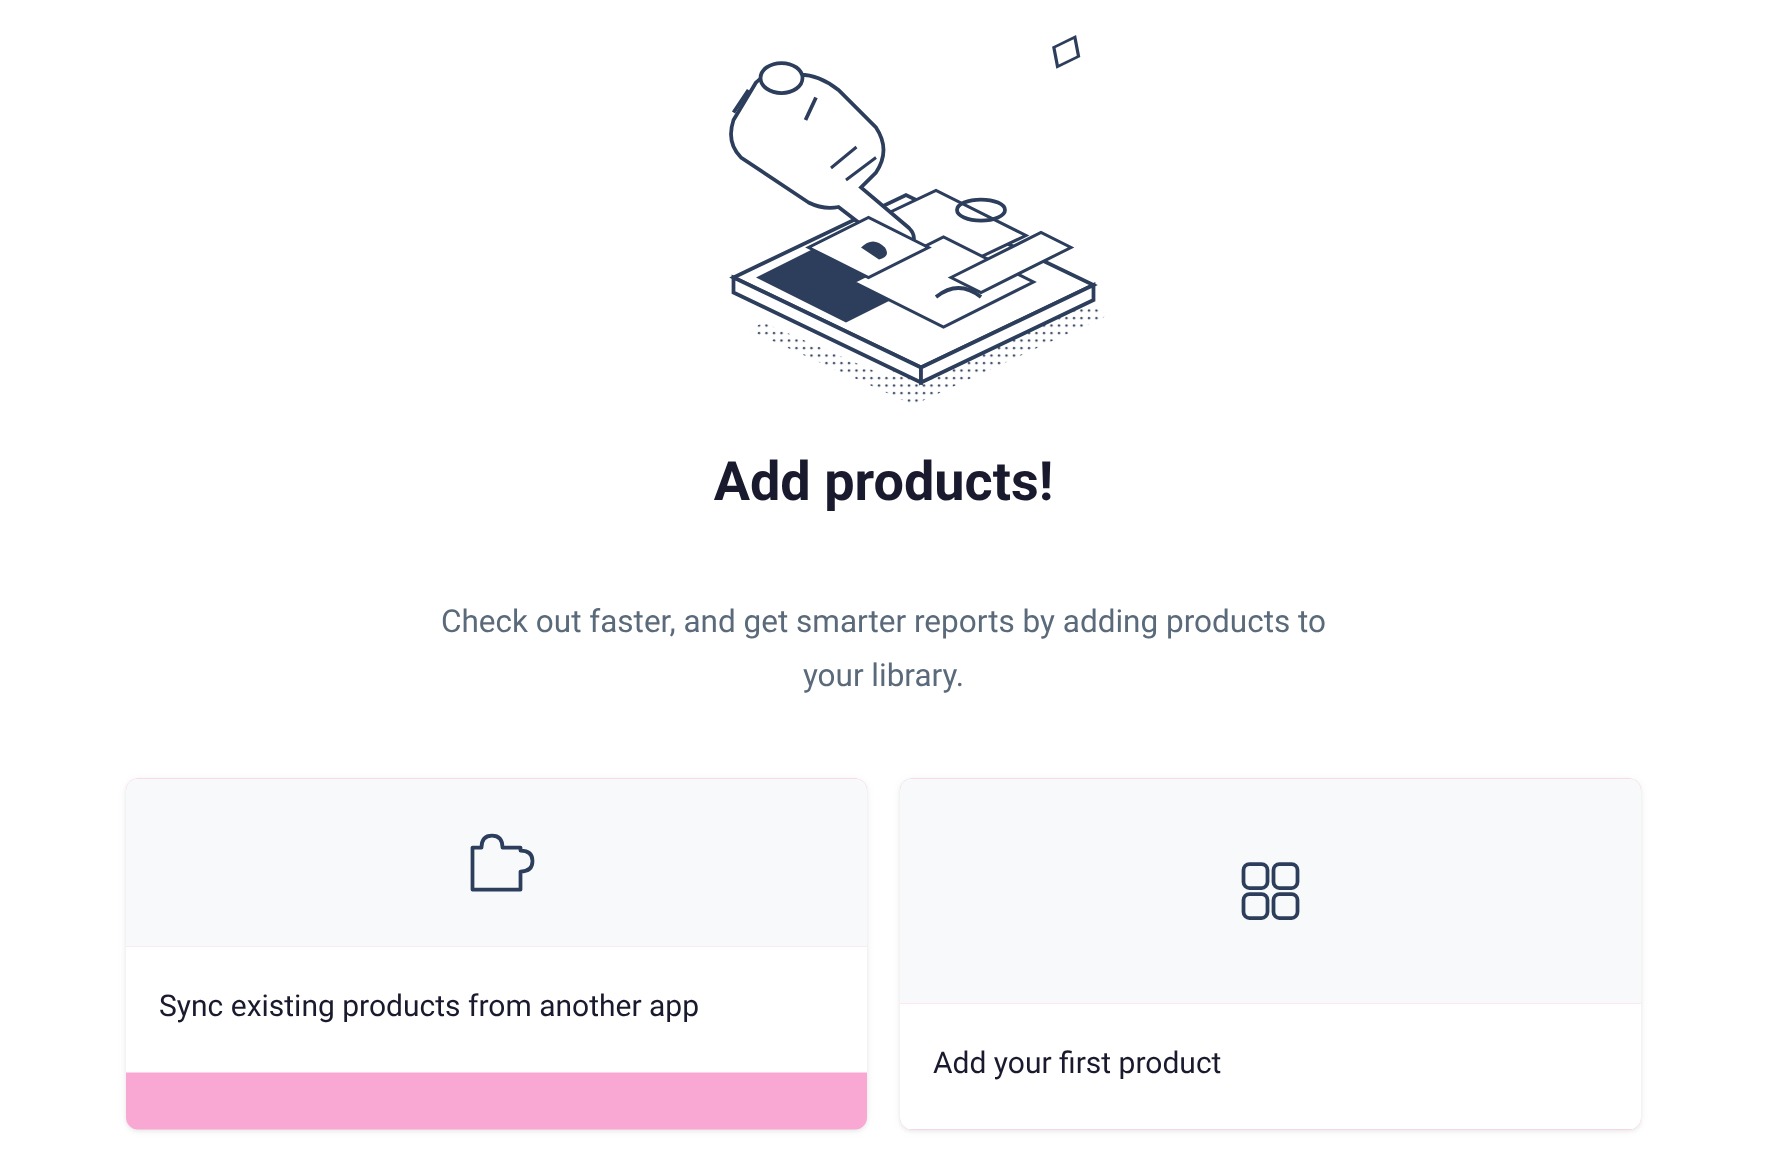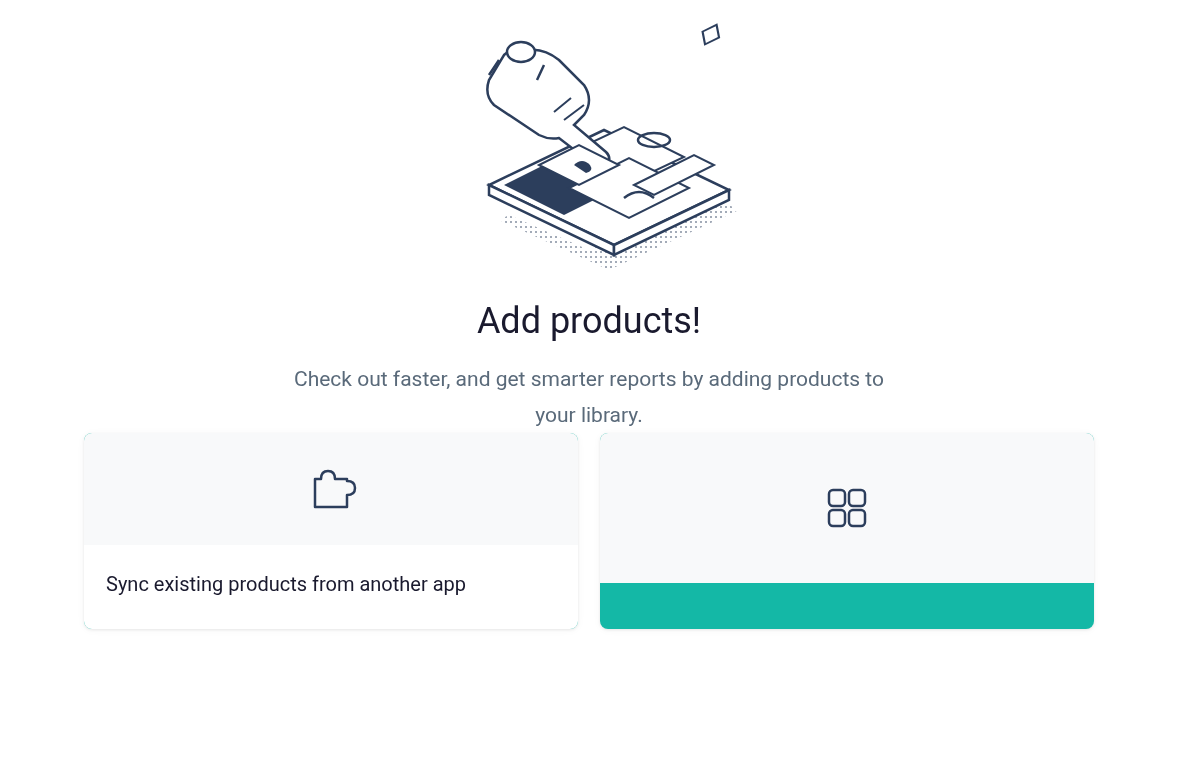--- a/index.html
+++ b/index.html
@@ -20,42 +20,43 @@
     .hero-illustration {
       width: 320px;
       height: 250px;
       display: flex;
       align-items: center;
       justify-content: center;
       margin-bottom: 30px;
     }
     .heading {
       font-size: 36px;
-      font-weight: 400;
+      font-weight: 700;
       color: #1a1a2e;
-      margin-bottom: 20px;
+      margin-bottom: 56px;
       text-align: right;
     }
     .subheading {
       font-size: 21px;
       color: #5a6a7a;
       text-align: center;
       line-height: 1.7;
       max-width: 620px;
+      margin-bottom: 50px;
     }
     .cards-container {
       display: flex;
       gap: 22px;
       width: 100%;
       max-width: 1050px;
       padding: 0 20px;
     }
     .card {
       flex: 1;
-      background: #14b8a6;
+      background: #f9a8d4;
       border-radius: 8px;
       box-shadow: 0 1px 3px rgba(0,0,0,0.08), 0 1px 8px rgba(0,0,0,0.04);
       overflow: hidden;
       cursor: pointer;
       display: flex;
       flex-direction: column;
     }
     .card-icon-area {
       background: #f8f9fa;
       height: 112px;
@@ -142,15 +143,18 @@
 
   <div class="card card-last">
     <div class="card-icon-area">
       <svg width="60" height="60" viewBox="0 0 60 60">
         <rect x="12" y="12" width="16" height="16" rx="4" fill="none" stroke="#2c3e5c" stroke-width="2.5"></rect>
         <rect x="32" y="12" width="16" height="16" rx="4" fill="none" stroke="#2c3e5c" stroke-width="2.5"></rect>
         <rect x="12" y="32" width="16" height="16" rx="4" fill="none" stroke="#2c3e5c" stroke-width="2.5"></rect>
         <rect x="32" y="32" width="16" height="16" rx="4" fill="none" stroke="#2c3e5c" stroke-width="2.5"></rect>
       </svg>
     </div>
+    <div class="card-text-area">
+      <div class="card-text">Add your first product</div>
+    </div>
   </div>
 
 </div>
 
 </body></html>

